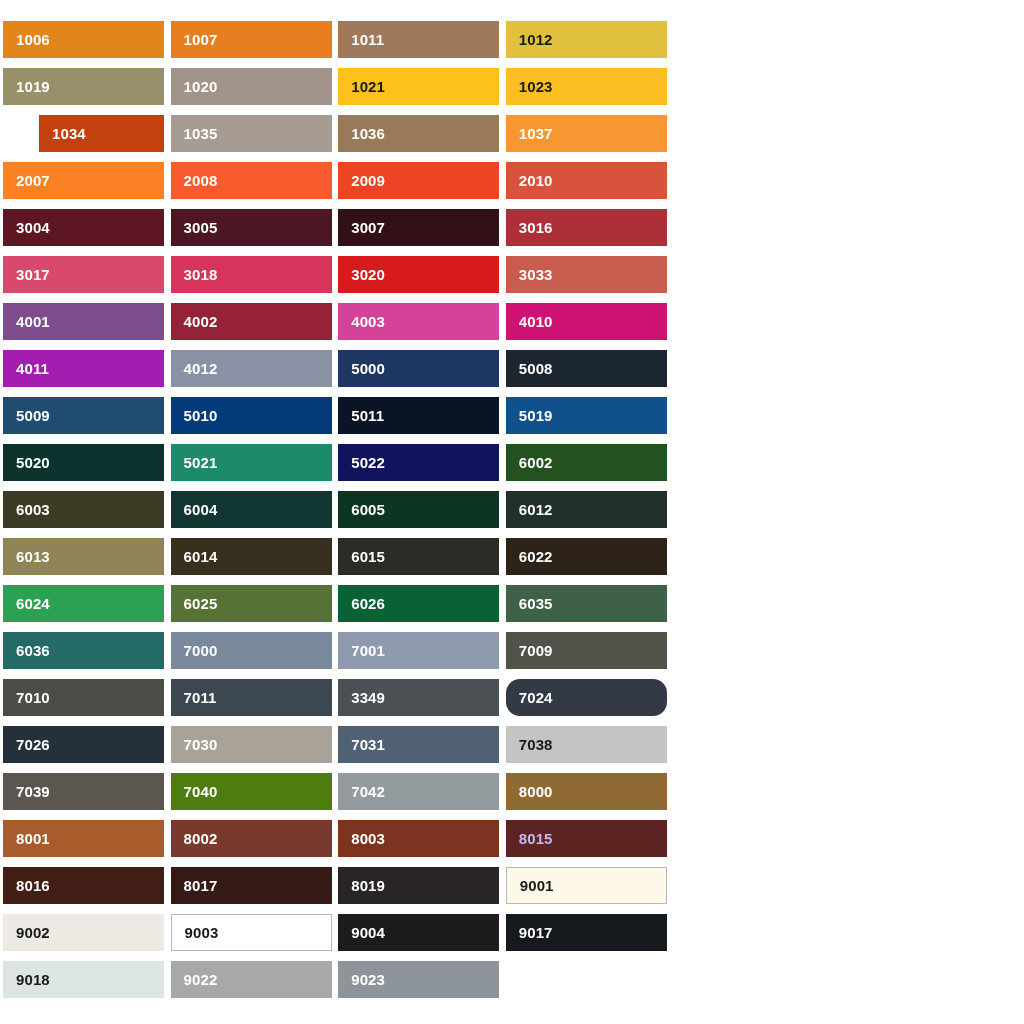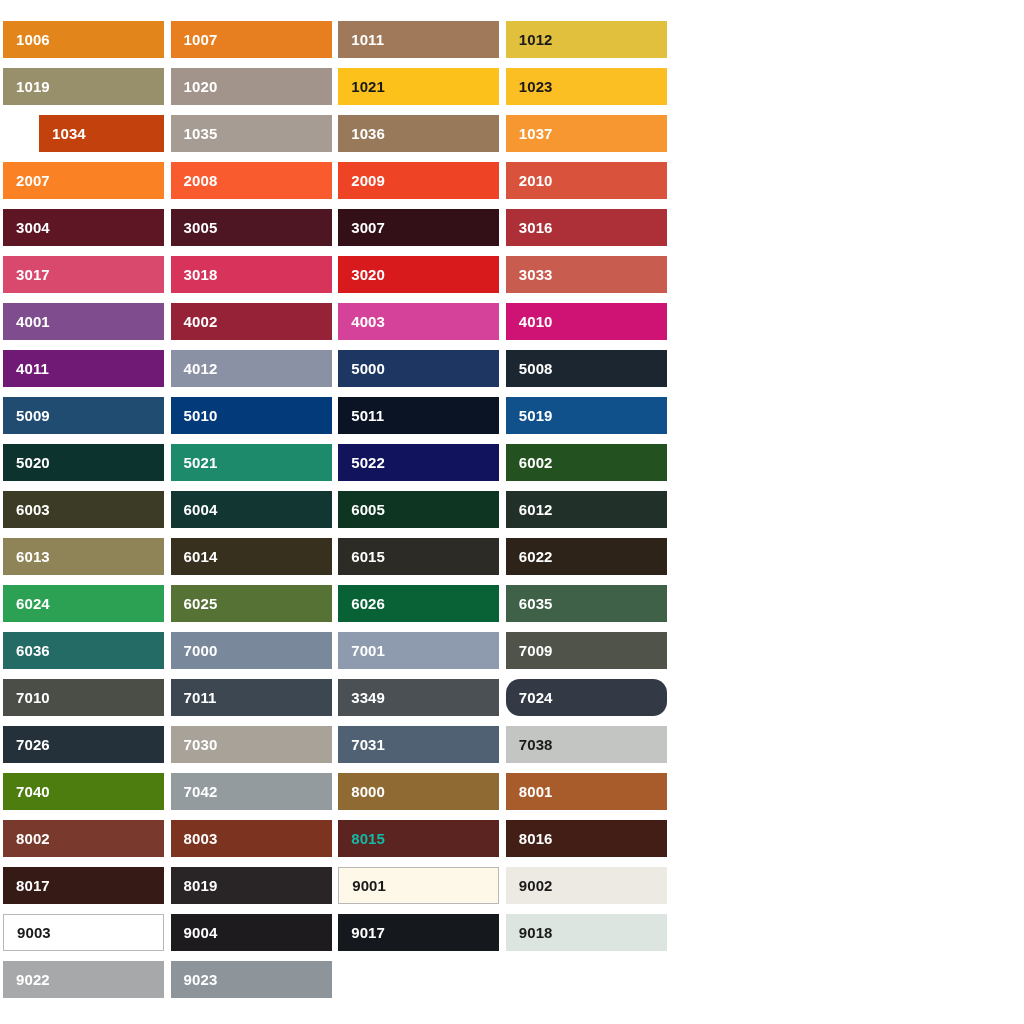--- a/index.html
+++ b/index.html
@@ -125,21 +125,21 @@
     </div>
     <div class="swatch" style="background: rgb(149, 34, 55); color: rgb(255, 255, 255);">
       <span class="swatch-label">4002</span>
     </div>
     <div class="swatch" style="background: rgb(213, 66, 154); color: rgb(255, 255, 255);">
       <span class="swatch-label">4003</span>
     </div>
     <div class="swatch" style="background: rgb(206, 19, 116); color: rgb(255, 255, 255);">
       <span class="swatch-label">4010</span>
     </div>
-    <div class="swatch" style="background: #701a75; color: rgb(255, 255, 255); text-align: center;">
+    <div class="swatch" style="background: #a21caf; color: rgb(255, 255, 255); text-align: center;">
       <span class="swatch-label">4011</span>
     </div>
     <div class="swatch" style="background: rgb(139, 145, 164); color: rgb(255, 255, 255);">
       <span class="swatch-label">4012</span>
     </div>
     <div class="swatch" style="background: rgb(30, 55, 98); color: rgb(255, 255, 255);">
       <span class="swatch-label">5000</span>
     </div>
     <div class="swatch" style="background: rgb(28, 38, 48); color: rgb(255, 255, 255);">
       <span class="swatch-label">5008</span>
@@ -233,39 +233,42 @@
     </div>
     <div class="swatch" style="background: rgb(168, 162, 153); color: rgb(255, 255, 255);">
       <span class="swatch-label">7030</span>
     </div>
     <div class="swatch" style="background: rgb(79, 97, 115); color: rgb(255, 255, 255);">
       <span class="swatch-label">7031</span>
     </div>
     <div class="swatch" style="background: rgb(195, 197, 195); color: rgb(26, 26, 26);">
       <span class="swatch-label">7038</span>
     </div>
+    <div class="swatch" style="background: rgb(91, 86, 80); color: rgb(255, 255, 255);">
+      <span class="swatch-label">7039</span>
+    </div>
     <div class="swatch" style="background: #4d7c0f; color: rgb(255, 255, 255);">
       <span class="swatch-label">7040</span>
     </div>
     <div class="swatch" style="background: rgb(147, 155, 159); color: rgb(255, 255, 255);">
       <span class="swatch-label">7042</span>
     </div>
     <div class="swatch" style="background: rgb(143, 106, 50); color: rgb(255, 255, 255);">
       <span class="swatch-label">8000</span>
     </div>
     <div class="swatch" style="background: rgb(168, 91, 43); color: rgb(255, 255, 255);">
       <span class="swatch-label">8001</span>
     </div>
     <div class="swatch" style="background: rgb(121, 57, 45); color: rgb(255, 255, 255);">
       <span class="swatch-label">8002</span>
     </div>
     <div class="swatch" style="background: rgb(124, 52, 32); color: rgb(255, 255, 255);">
       <span class="swatch-label">8003</span>
     </div>
-    <div class="swatch" style="background: rgb(92, 36, 32); color: #14b8a6;">
+    <div class="swatch" style="background: rgb(92, 36, 32); color: #c4b5fd;">
       <span class="swatch-label">8015</span>
     </div>
     <div class="swatch" style="background: rgb(67, 30, 23); color: rgb(255, 255, 255);">
       <span class="swatch-label">8016</span>
     </div>
     <div class="swatch" style="background: rgb(53, 26, 22); color: rgb(255, 255, 255);">
       <span class="swatch-label">8017</span>
     </div>
     <div class="swatch" style="background: rgb(41, 37, 39); color: rgb(255, 255, 255);">
       <span class="swatch-label">8019</span>

